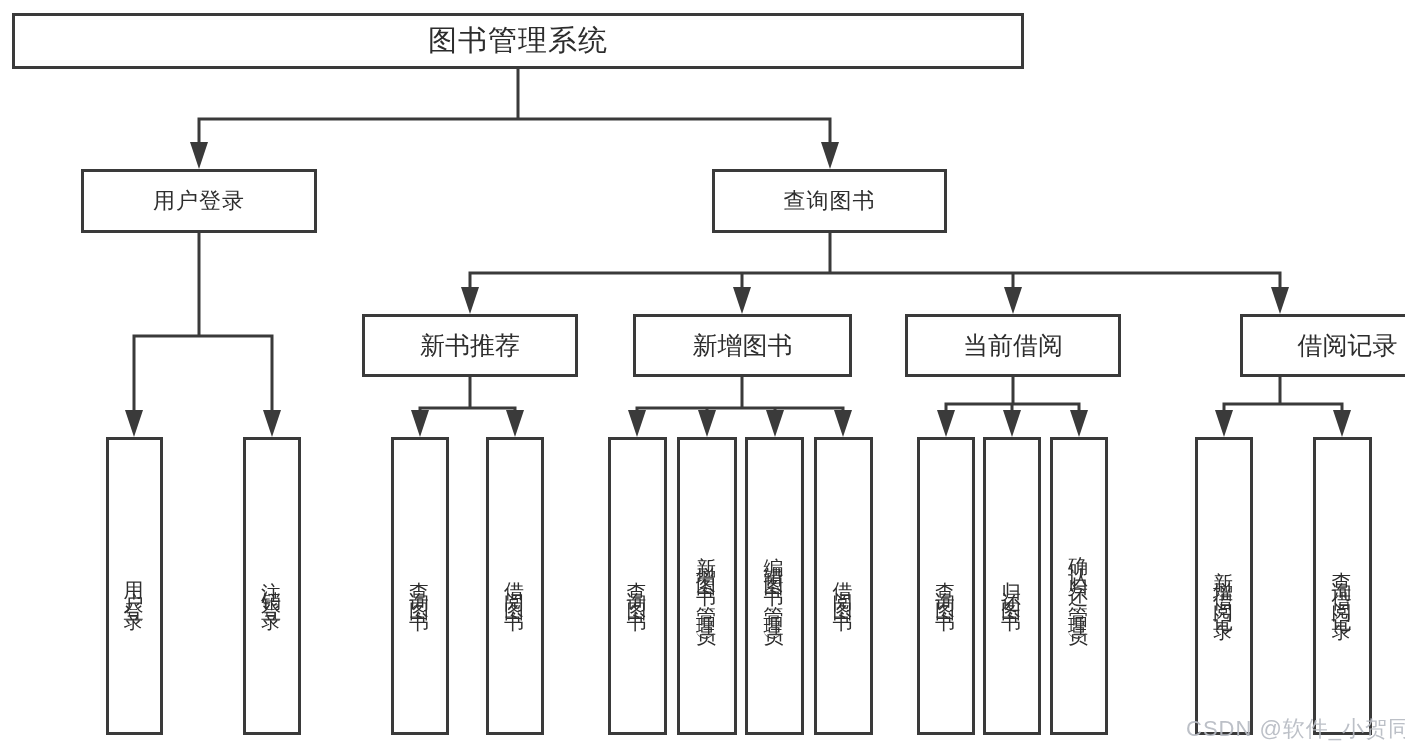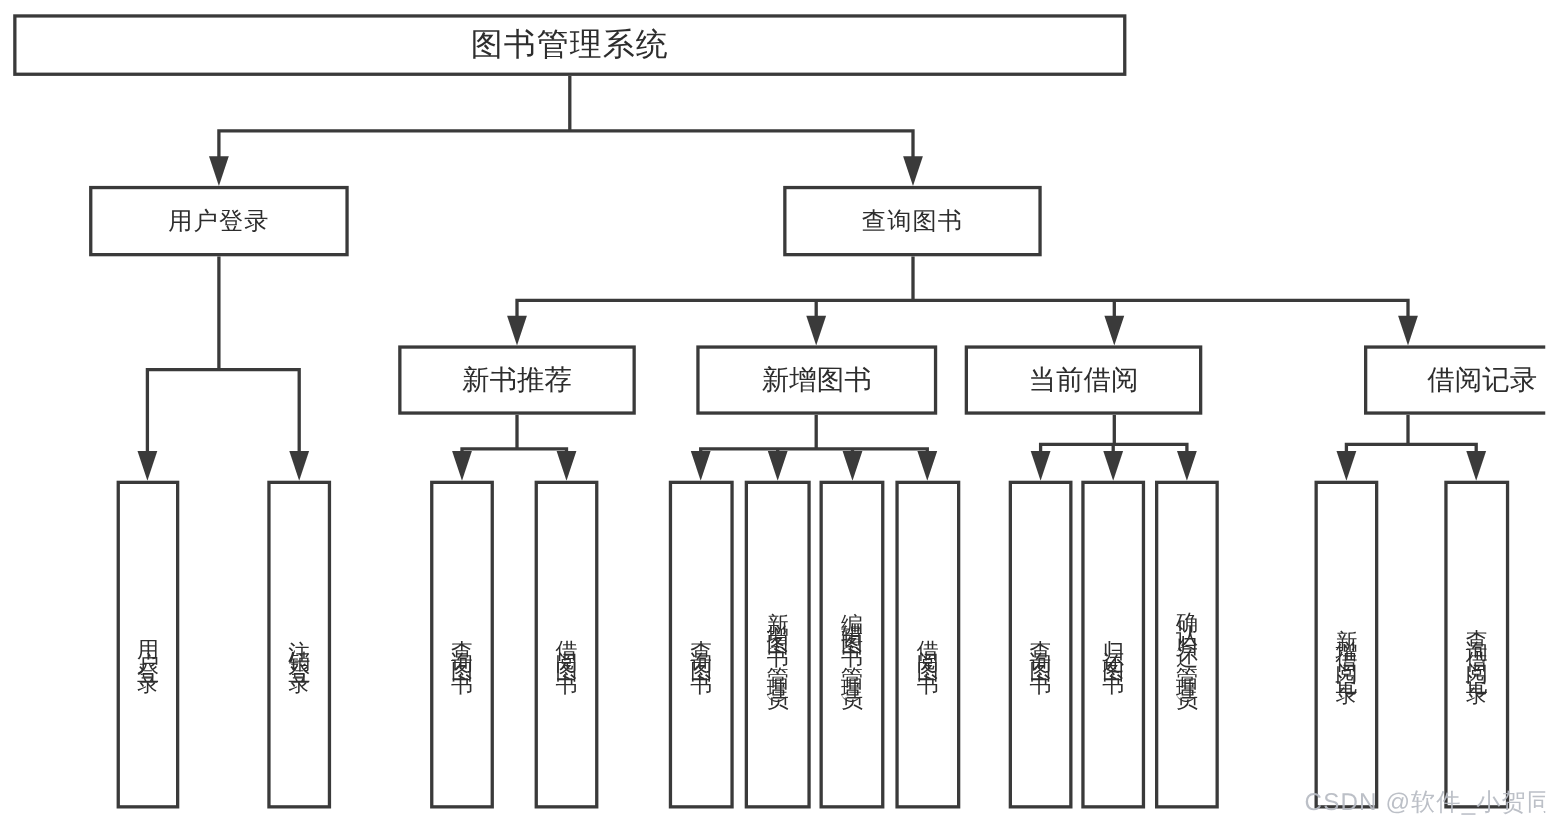--- a/index.html
+++ b/index.html
@@ -34,21 +34,21 @@
     z-index: 1;
   }
   .box .lbl { white-space: nowrap; }
   .h-label { font-size: 22px; letter-spacing: 1px; }
   .b-root   { left: 12px;  top: 13px;  width: 1012px; height: 56px; font-size: 29px; }
   .b-user-login { left: 81px;  top: 169px; width: 236px; height: 64px; }
   .b-book-mgmt  { left: 712px; top: 169px; width: 235px; height: 64px; }
   .lvl3 { font-size: 25px; }
   .b-new-rec  { left: 362px;  top: 314px; width: 216px; height: 63px; }
   .b-borrow   { left: 633px;  top: 314px; width: 219px; height: 63px; }
-  .b-current  { left: 877px;  top: 314px; width: 216px; height: 63px; }
+  .b-current  { left: 905px;  top: 314px; width: 216px; height: 63px; }
   .b-records  { left: 1240px; top: 314px; width: 215px; height: 63px; }
   .leaf {
     top: 437px;
     height: 298px;
     font-size: 20px;
   }
   .leaf .lbl {
     writing-mode: vertical-lr;
     text-orientation: mixed;
     letter-spacing: 10px;

